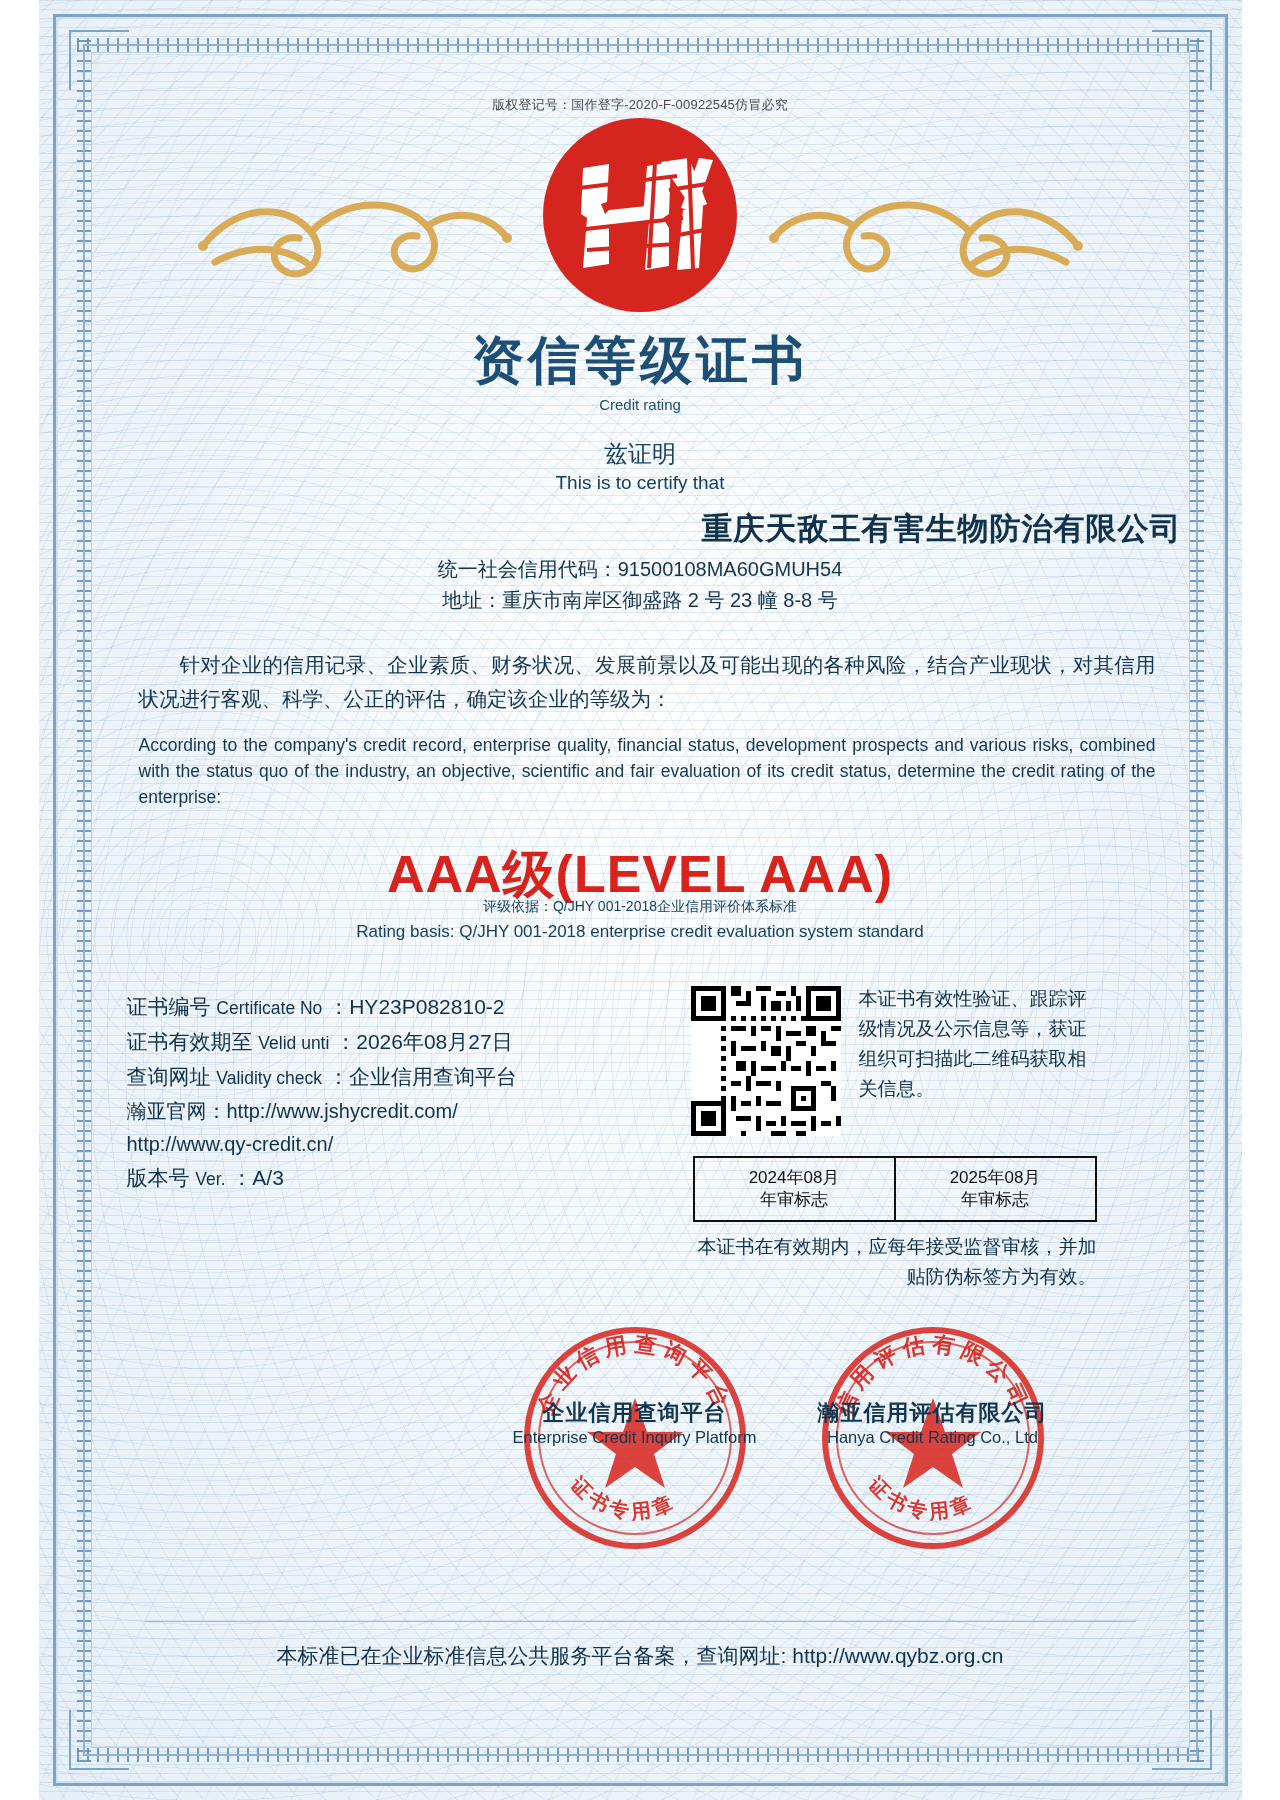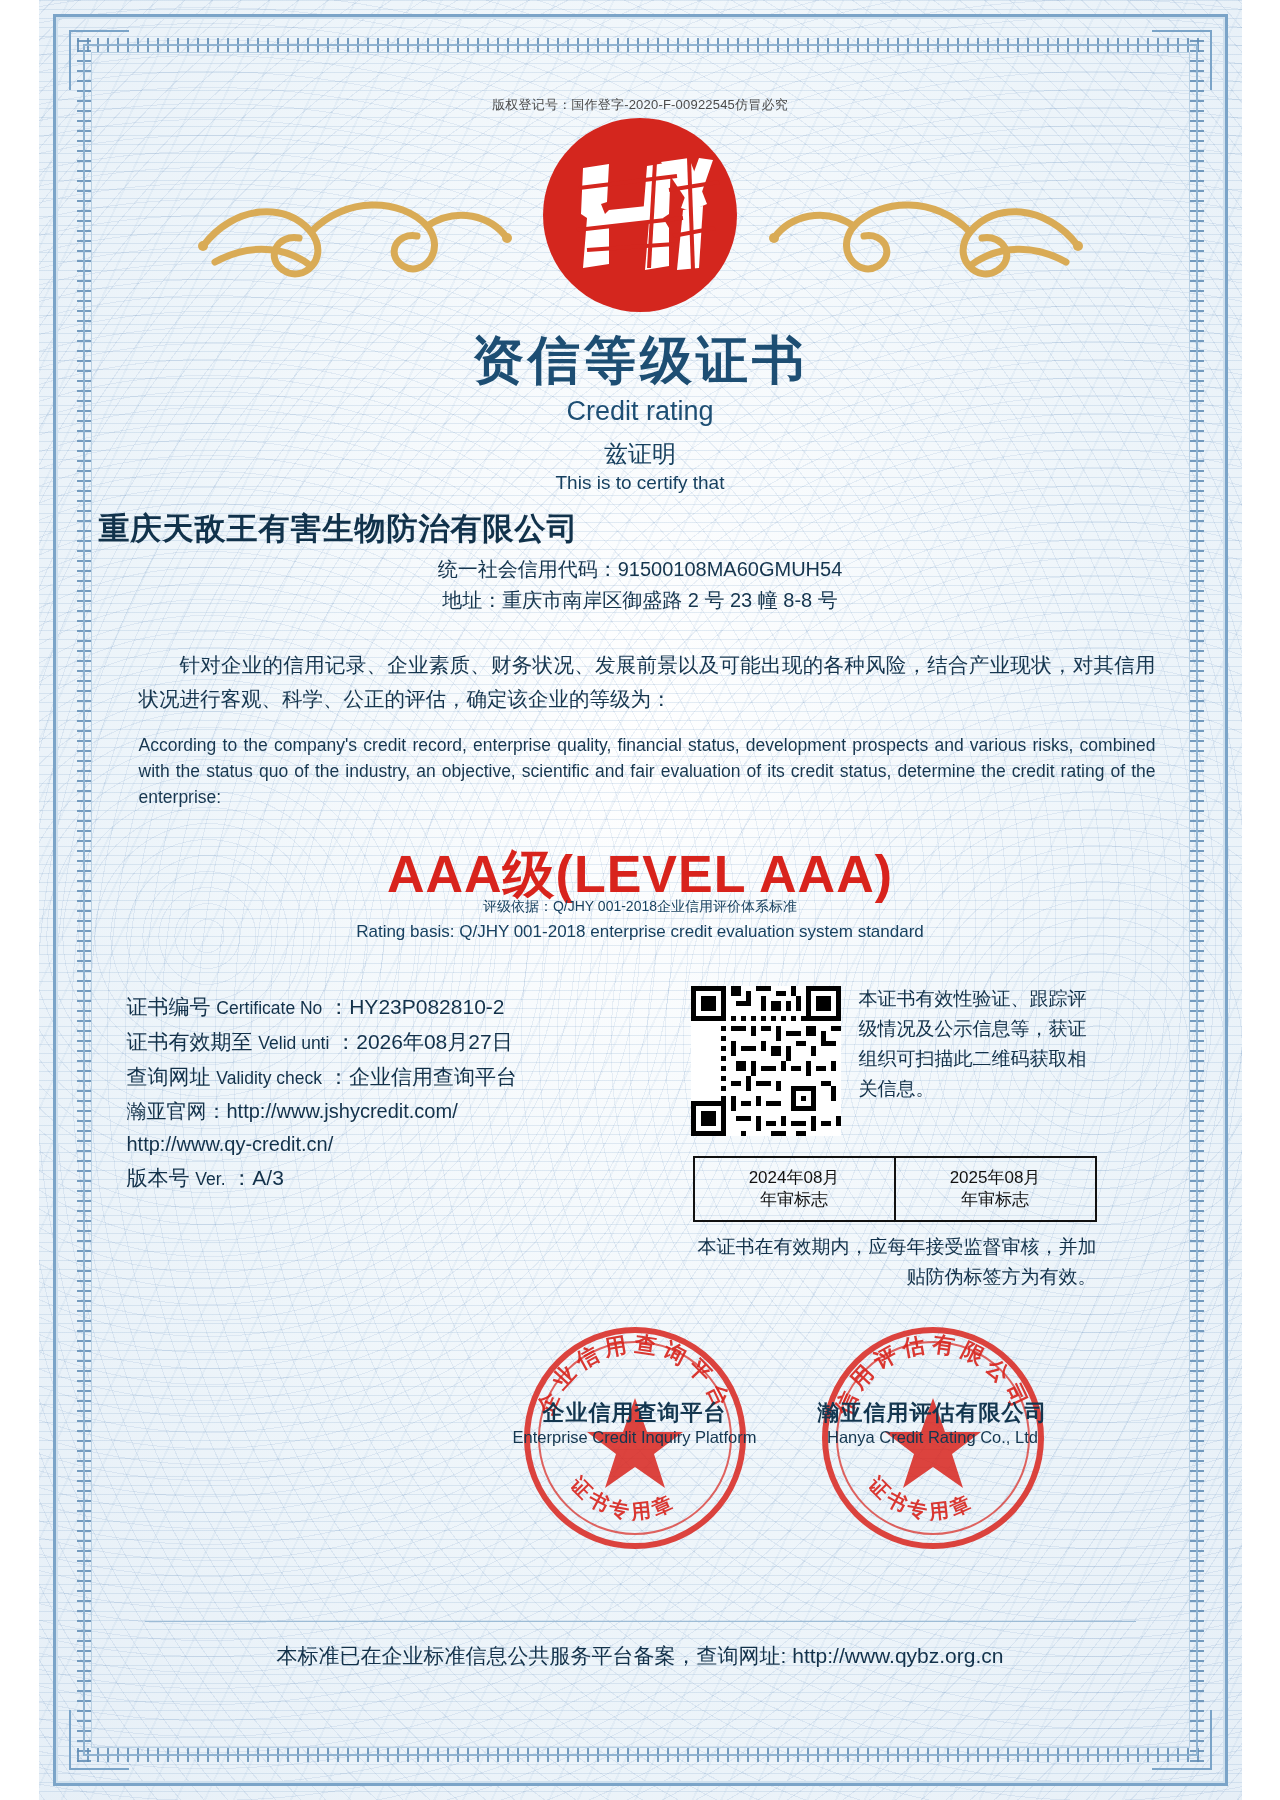--- a/index.html
+++ b/index.html
@@ -149,21 +149,21 @@
     font-size: 52px;
     font-weight: bold;
     color: #1d4e73;
     letter-spacing: 4px;
   }
   .title-en {
     position: absolute;
     top: 336px;
     left: 0; right: 0;
     text-align: center;
-    font-size: 27px;
+    font-size: 15px;
     color: #1d4e73;
   }
   .certify-cn {
     position: absolute;
     top: 378px;
     left: 0; right: 0;
     text-align: center;
     font-size: 24px;
     color: #17405f;
   }
@@ -172,21 +172,21 @@
     top: 412px;
     left: 0; right: 0;
     text-align: center;
     font-size: 19px;
     color: #17405f;
   }
   .company-name {
     position: absolute;
     top: 448px;
     left: 0; right: 0;
-    text-align: left;
+    text-align: right;
     font-size: 31px;
     font-weight: bold;
     color: #11324b;
     letter-spacing: 1px;
   }
   .company-code {
     position: absolute;
     top: 496px;
     left: 0; right: 0;
     text-align: center;

